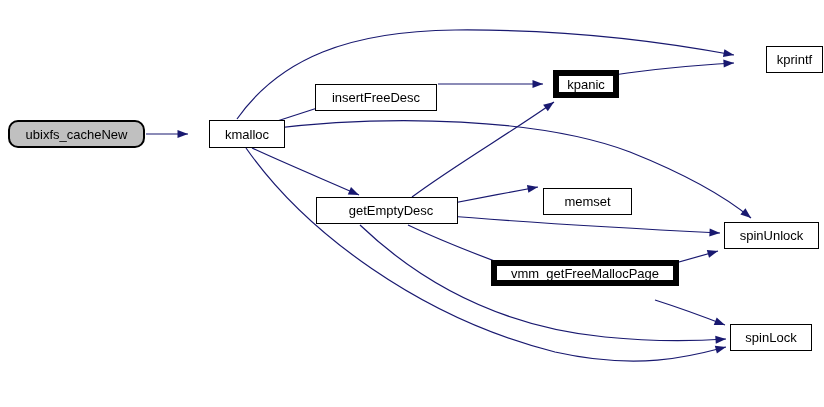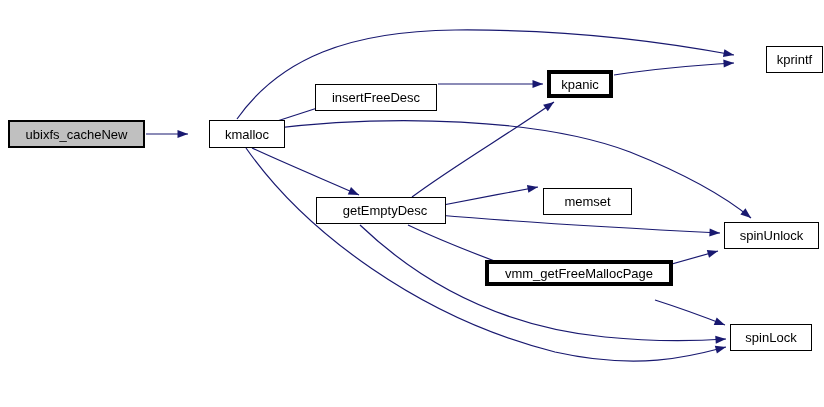--- a/index.html
+++ b/index.html
@@ -27,23 +27,25 @@
     display: flex;
     align-items: center;
     justify-content: center;
     white-space: nowrap;
     cursor: pointer;
   }
   .node.current {
     background: #c0c0c0;
     border-width: 2px;
     cursor: default;
+    border-radius: 10px;
   }
   .node.red {
-    border: 4px solid #000000;
+    border: 6px solid #000000;
+    margin-left: 6px;
   }
 </style>
 </head>
 <body>
 
 <div class="canvas">
 
   <svg class="edges" viewBox="0 0 824 407" xmlns="http://www.w3.org/2000/svg">
     <defs>
       <marker id="arrow" viewBox="0 0 12 10" refX="11" refY="5" markerWidth="12" markerHeight="10" markerUnits="userSpaceOnUse" orient="auto">
@@ -72,21 +74,21 @@
   <div class="node current" style="left:8px;   top:120px; width:137px; height:28px;">ubixfs_cacheNew</div>
 
   <div class="node" style="left:192px; top:120px; width:76px;  height:28px;margin-left:17px;">kmalloc</div>
 
   <div class="node" style="left:315px; top:71px;  width:122px; height:27px;margin-top:13px;">insertFreeDesc</div>
 
   <div class="node red" style="left:547px; top:70px;  width:66px;  height:28px;">kpanic</div>
 
   <div class="node" style="left:738px; top:46px;  width:57px;  height:27px;margin-left:28px;">kprintf</div>
 
-  <div class="node" style="left:316px; top:197px; width:130px; height:27px;padding-left:8px;">getEmptyDesc</div>
+  <div class="node" style="left:316px; top:197px; width:142px; height:27px;padding-left:8px;">getEmptyDesc</div>
 
   <div class="node" style="left:543px; top:188px; width:89px;  height:27px;">memset</div>
 
   <div class="node" style="left:724px; top:222px; width:95px;  height:27px;">spinUnlock</div>
 
   <div class="node red" style="left:485px; top:260px; width:188px; height:26px;">vmm_getFreeMallocPage</div>
 
   <div class="node" style="left:730px; top:324px; width:82px;  height:27px;">spinLock</div>
 
 </div>

